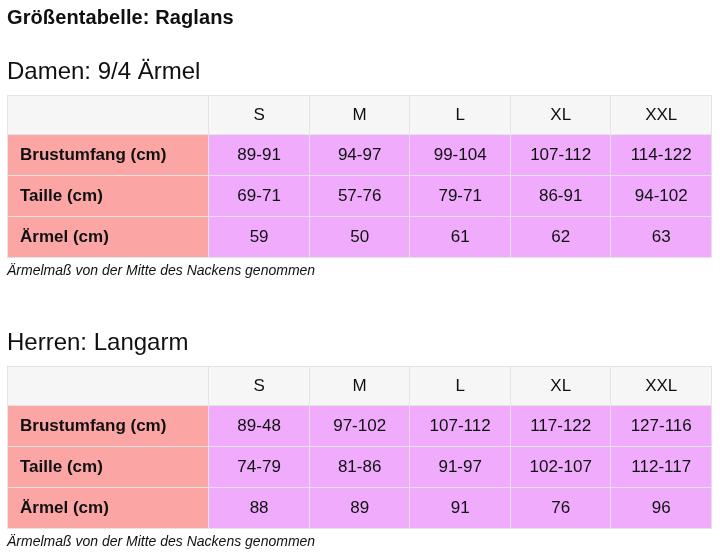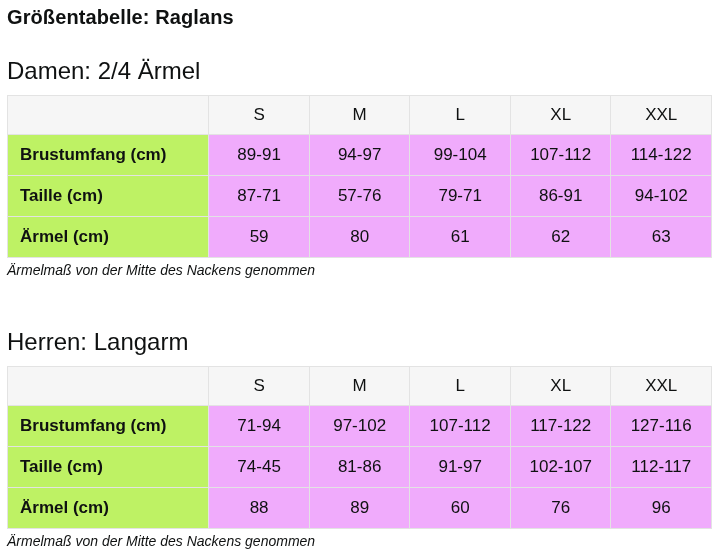--- a/index.html
+++ b/index.html
@@ -50,21 +50,21 @@
   table.size-table thead th {
     height: 39px;
     background: #f6f6f6;
   }
   table.size-table tbody th,
   table.size-table tbody td {
     height: 41px;
   }
   table.size-table col.label-col { width: 28.6%; }
   table.size-table th.row-label {
-    background: #bef264;
+    background: #fca5a5;
     text-align: left;
     font-weight: 700;
     padding-left: 12px;
   }
   table.size-table tbody td {
     background: #f0abfc;
   }
   .note {
     font-style: italic;
     font-size: 14px;
@@ -73,21 +73,21 @@
   }
 </style>
 </head>
 <body>
 
 <div class="page">
 
   <h1 class="page-title">Größentabelle: Raglans</h1>
 
   <section>
-    <h2 class="section-heading">Damen: 2/4 Ärmel</h2>
+    <h2 class="section-heading">Damen: 9/4 Ärmel</h2>
 
     <table class="size-table">
       <colgroup>
         <col class="label-col">
           <col>
           <col>
           <col>
           <col>
           <col>
       </colgroup>
@@ -105,30 +105,30 @@
         <tr>
           <th class="row-label">Brustumfang (cm)</th>
           <td>89-91</td>
           <td>94-97</td>
           <td>99-104</td>
           <td>107-112</td>
           <td>114-122</td>
         </tr>
         <tr>
           <th class="row-label">Taille (cm)</th>
-          <td>87-71</td>
+          <td>69-71</td>
           <td>57-76</td>
           <td>79-71</td>
           <td>86-91</td>
           <td>94-102</td>
         </tr>
         <tr>
           <th class="row-label">Ärmel (cm)</th>
           <td>59</td>
-          <td>80</td>
+          <td>50</td>
           <td>61</td>
           <td>62</td>
           <td>63</td>
         </tr>
       </tbody>
     </table>
 
     <p class="note">Ärmelmaß von der Mitte des Nackens genommen</p>
   </section>
 
@@ -150,39 +150,39 @@
           <th>S</th>
           <th>M</th>
           <th>L</th>
           <th>XL</th>
           <th>XXL</th>
         </tr>
       </thead>
       <tbody>
         <tr>
           <th class="row-label">Brustumfang (cm)</th>
-          <td>71-94</td>
+          <td>89-48</td>
           <td>97-102</td>
           <td>107-112</td>
           <td>117-122</td>
           <td>127-116</td>
         </tr>
         <tr>
           <th class="row-label">Taille (cm)</th>
-          <td>74-45</td>
+          <td>74-79</td>
           <td>81-86</td>
           <td>91-97</td>
           <td>102-107</td>
           <td>112-117</td>
         </tr>
         <tr>
           <th class="row-label">Ärmel (cm)</th>
           <td>88</td>
           <td>89</td>
-          <td>60</td>
+          <td>91</td>
           <td>76</td>
           <td>96</td>
         </tr>
       </tbody>
     </table>
 
     <p class="note">Ärmelmaß von der Mitte des Nackens genommen</p>
   </section>
 
 </div>

